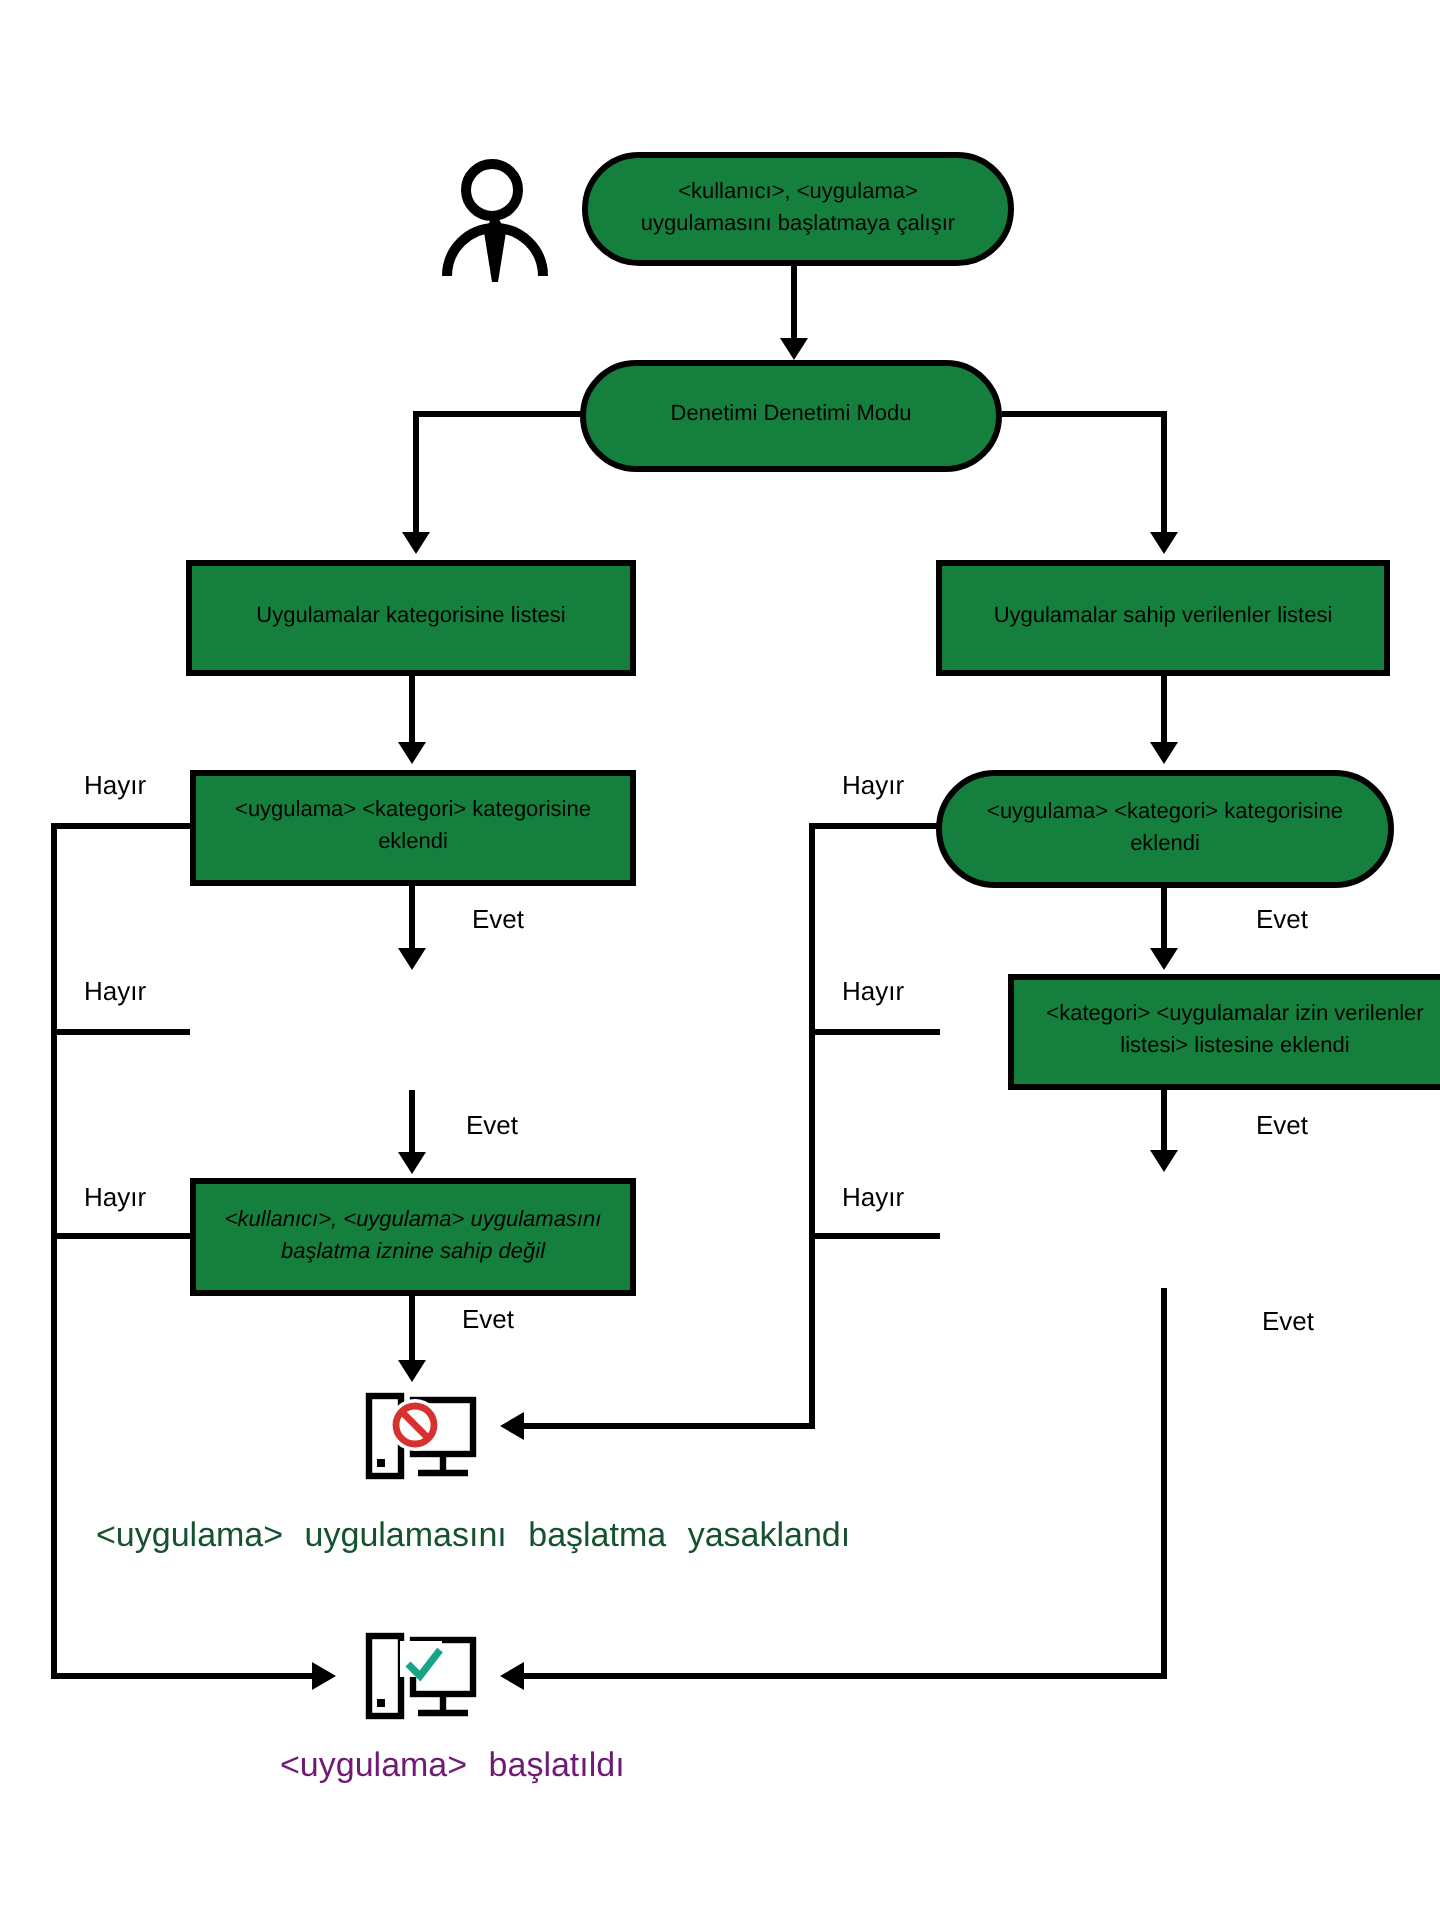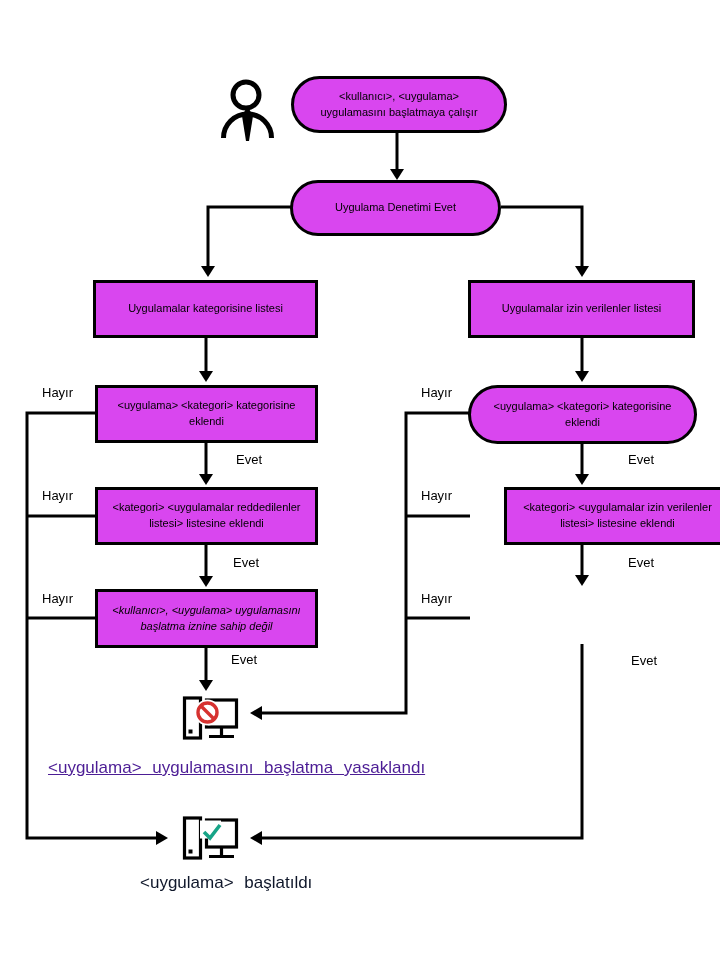--- a/index.html
+++ b/index.html
@@ -1,26 +1,26 @@
 <!DOCTYPE html>
 <html><head>
 <meta charset="utf-8">
 <style>
   html,body{margin:0;padding:0;background:#ffffff;}
   .canvas{position:relative;width:720px;height:960px;background:#ffffff;
           font-family:"Liberation Sans",sans-serif;color:#000;overflow:hidden;}
   svg.wires{position:absolute;left:0;top:0;width:720px;height:960px;}
-  .box{position:absolute;border:3px solid #000;background:#d946ef;box-sizing:border-box;
+  .box{position:absolute;border:3px solid #000;background:#15803d;box-sizing:border-box;
        display:flex;align-items:center;justify-content:center;text-align:center;
        font-size:11px;line-height:1.45;padding:8px 12px;}
   .pill{border-radius:30px;}
   .lbl{position:absolute;font-size:13px;line-height:1;white-space:nowrap;}
   .result{position:absolute;font-size:17px;line-height:1;white-space:nowrap;word-spacing:6px;}
-  .result-blocked{color:#4c1d95;text-decoration:underline;}
-  .result-allowed{color:#0f172a;}
+  .result-blocked{color:#14532d;}
+  .result-allowed{color:#701a75;}
 </style>
 </head>
 <body>
 
 <div class="canvas">
 
   <svg class="wires" viewBox="0 0 720 960">
     <g stroke="#000" stroke-width="3" fill="none">
 
       <path d="M397,133 V170"></path>
@@ -89,42 +89,39 @@
       <rect x="200" y="820.5" width="21" height="18" fill="#fff"></rect>
       <path d="M204,832 L210,838 L220,825" stroke="#17a487" stroke-width="3.6" fill="none"></path>
     </g>
   </svg>
 
   <div class="box pill" style="left:291px;top:76px;width:216px;height:57px;">
     <span>&lt;kullanıcı&gt;, &lt;uygulama&gt; uygulamasını başlatmaya çalışır</span>
   </div>
 
   <div class="box pill" style="left:290px;top:180px;width:211px;height:56px;">
-    <span>Uygulama Denetimi Evet</span>
+    <span>Denetimi Denetimi Modu</span>
   </div>
 
   <div class="box" style="left:93px;top:280px;width:225px;height:58px;">
     <span>Uygulamalar kategorisine listesi</span>
   </div>
 
   <div class="box" style="left:468px;top:280px;width:227px;height:58px;">
-    <span>Uygulamalar izin verilenler listesi</span>
+    <span>Uygulamalar sahip verilenler listesi</span>
   </div>
 
   <div class="box" style="left:95px;top:385px;width:223px;height:58px;">
     <span>&lt;uygulama&gt; &lt;kategori&gt; kategorisine eklendi</span>
   </div>
 
   <div class="box pill" style="left:468px;top:385px;width:229px;height:59px;">
     <span>&lt;uygulama&gt; &lt;kategori&gt; kategorisine eklendi</span>
   </div>
 
-  <div class="box" style="left:95px;top:487px;width:223px;height:58px;">
-    <span>&lt;kategori&gt; &lt;uygulamalar reddedilenler listesi&gt; listesine eklendi</span>
-  </div>
 
   <div class="box" style="left:468px;top:487px;width:227px;height:58px;margin-left:36px;">
     <span>&lt;kategori&gt; &lt;uygulamalar izin verilenler listesi&gt; listesine eklendi</span>
   </div>
 
   <div class="box" style="left:95px;top:589px;width:223px;height:59px;font-style:italic;">
     <span>&lt;kullanıcı&gt;, &lt;uygulama&gt; uygulamasını başlatma iznine sahip değil</span>
   </div>
 
 

